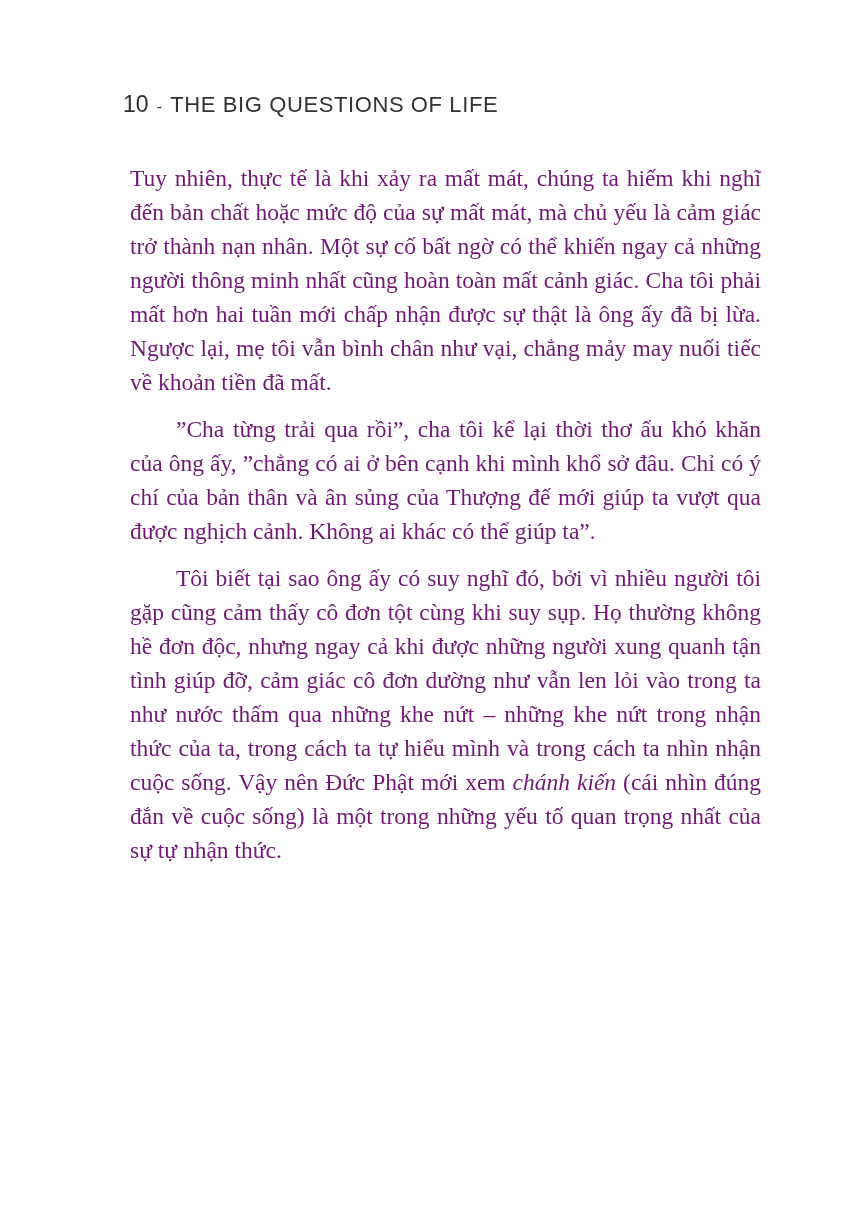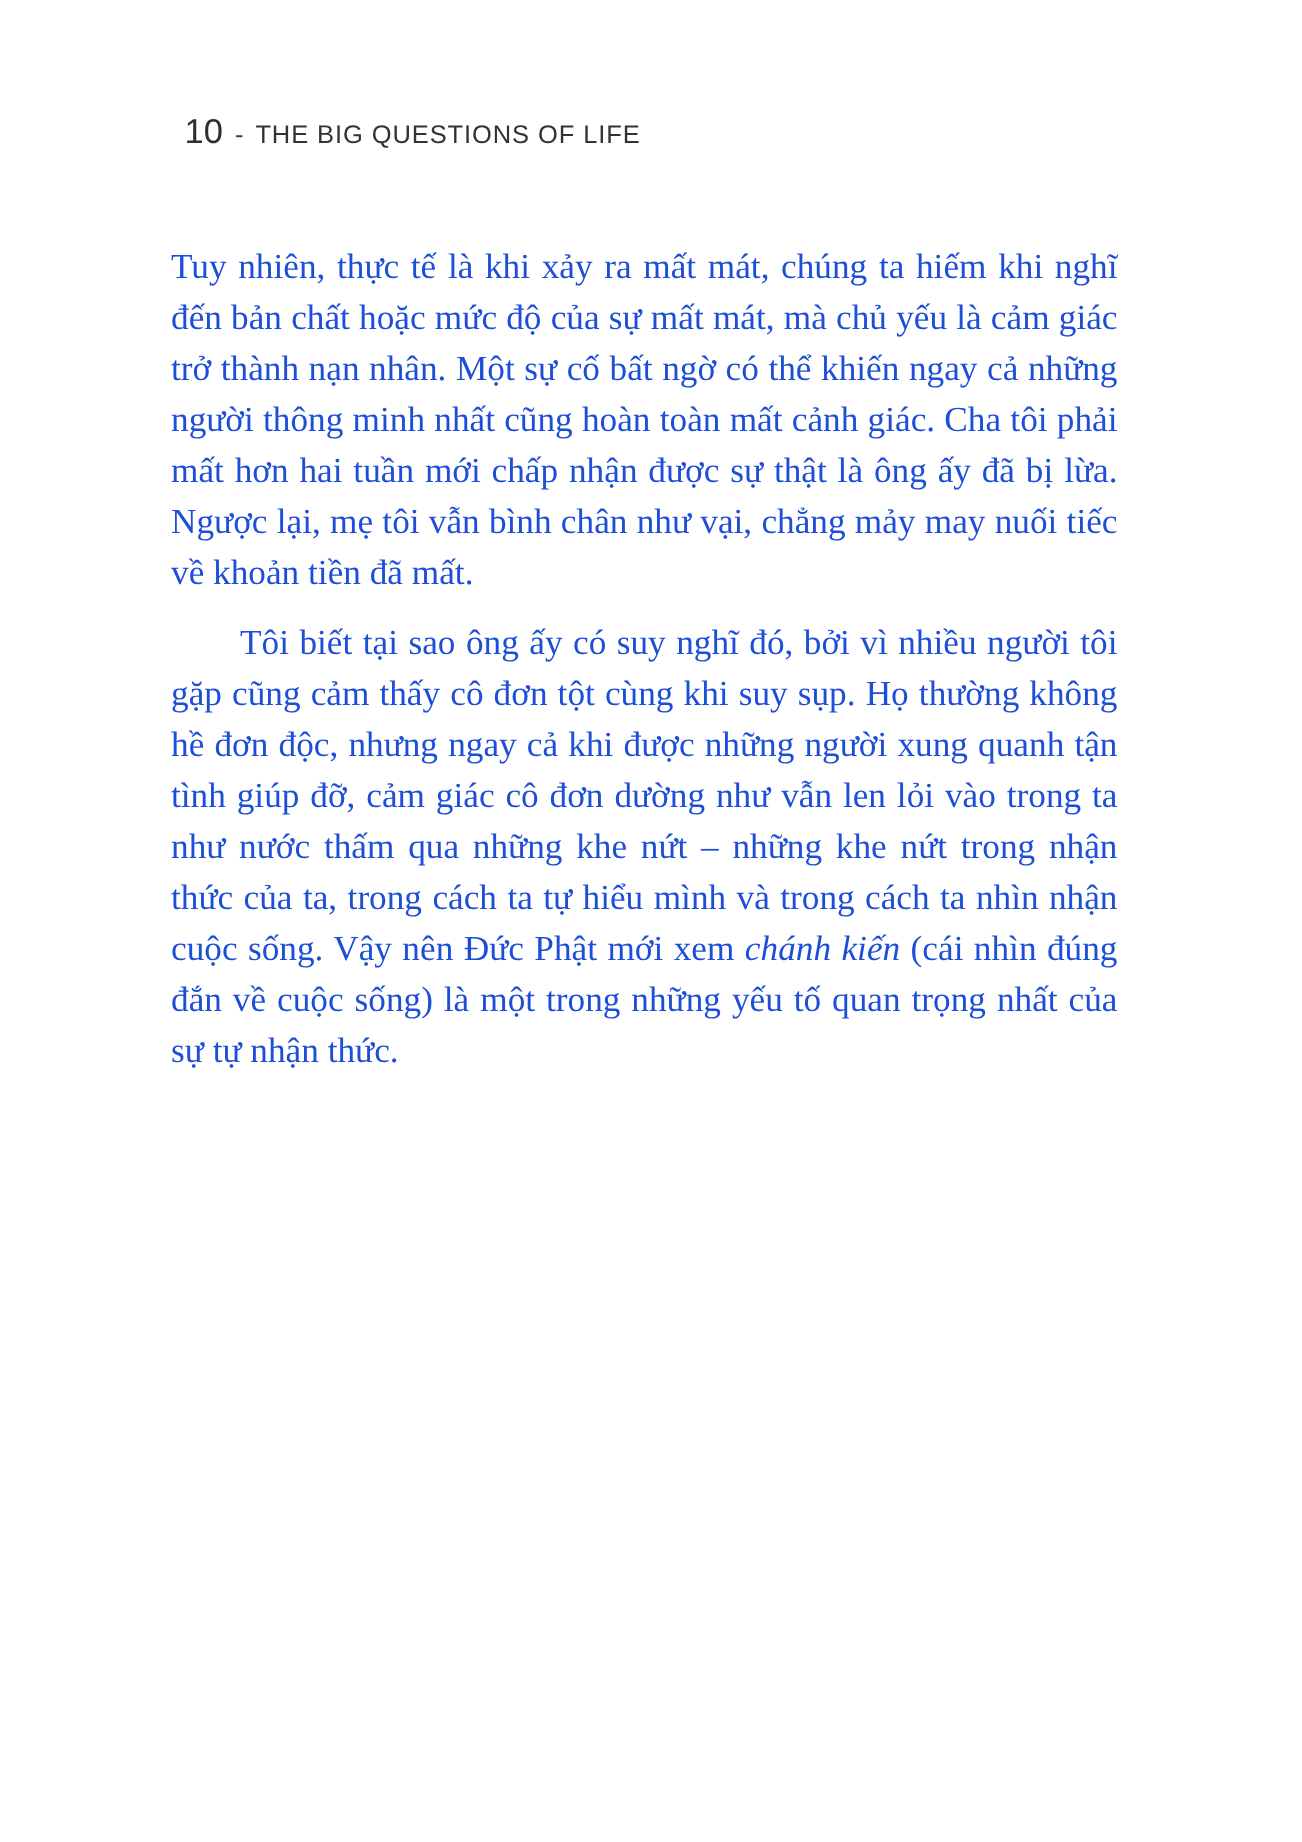--- a/index.html
+++ b/index.html
@@ -20,40 +20,41 @@
     top: 74px;
     display: flex;
     align-items: baseline;
     white-space: nowrap;
     font-family: "Liberation Sans", sans-serif;
     color: #2e2e2e;
   }
   .page-number {
     font-size: 23px;
     font-weight: 400;
+    margin-top: 17px;
   }
   .header-sep {
     font-size: 17px;
     margin: 0 8px;
     color: #3a3a3a;
   }
   .header-title {
-    font-size: 17px;
+    font-size: 22px;
     letter-spacing: 0.6px;
     color: #333333;
   }
   .page-body {
     position: absolute;
-    left: 114px;
+    left: 130px;
     top: 161px;
     width: 631px;
     font-family: "Liberation Serif", serif;
     font-size: 23.5px;
     line-height: 34px;
-    color: #1d4ed8;
+    color: #701a75;
     text-align: justify;
     text-justify: inter-word;
   }
   .page-body p {
     margin: 0 0 13px 0;
     text-indent: 46px;
   }
   .page-body p.no-indent {
     text-indent: 0;
   }
@@ -69,17 +70,20 @@
     <span class="page-number">10</span>
     <span class="header-sep">-</span>
     <span class="header-title">THE BIG QUESTIONS OF LIFE</span>
   </header>
 
   <main class="page-body">
     <p class="no-indent">
       <span>Tuy nhiên, thực tế là khi xảy ra mất mát, chúng ta hiếm khi nghĩ đến bản chất hoặc mức độ của sự mất mát, mà chủ yếu là cảm giác trở thành nạn nhân. Một sự cố bất ngờ có thể khiến ngay cả những người thông minh nhất cũng hoàn toàn mất cảnh giác. Cha tôi phải mất hơn hai tuần mới chấp nhận được sự thật là ông ấy đã bị lừa. Ngược lại, mẹ tôi vẫn bình chân như vại, chẳng mảy may nuối tiếc về khoản tiền đã mất.</span>
     </p>
     <p>
+      <span>”Cha từng trải qua rồi”, cha tôi kể lại thời thơ ấu khó khăn của ông ấy, ”chẳng có ai ở bên cạnh khi mình khổ sở đâu. Chỉ có ý chí của bản thân và ân sủng của Thượng đế mới giúp ta vượt qua được nghịch cảnh. Không ai khác có thể giúp ta”.</span>
+    </p>
+    <p>
       <span>Tôi biết tại sao ông ấy có suy nghĩ đó, bởi vì nhiều người tôi gặp cũng cảm thấy cô đơn tột cùng khi suy sụp. Họ thường không hề đơn độc, nhưng ngay cả khi được những người xung quanh tận tình giúp đỡ, cảm giác cô đơn dường như vẫn len lỏi vào trong ta như nước thấm qua những khe nứt – những khe nứt trong nhận thức của ta, trong cách ta tự hiểu mình và trong cách ta nhìn nhận cuộc sống. Vậy nên Đức Phật mới xem </span><em>chánh kiến</em><span> (cái nhìn đúng đắn về cuộc sống) là một trong những yếu tố quan trọng nhất của sự tự nhận thức.</span>
     </p>
   </main>
 
 </div>
 
 </body></html>

